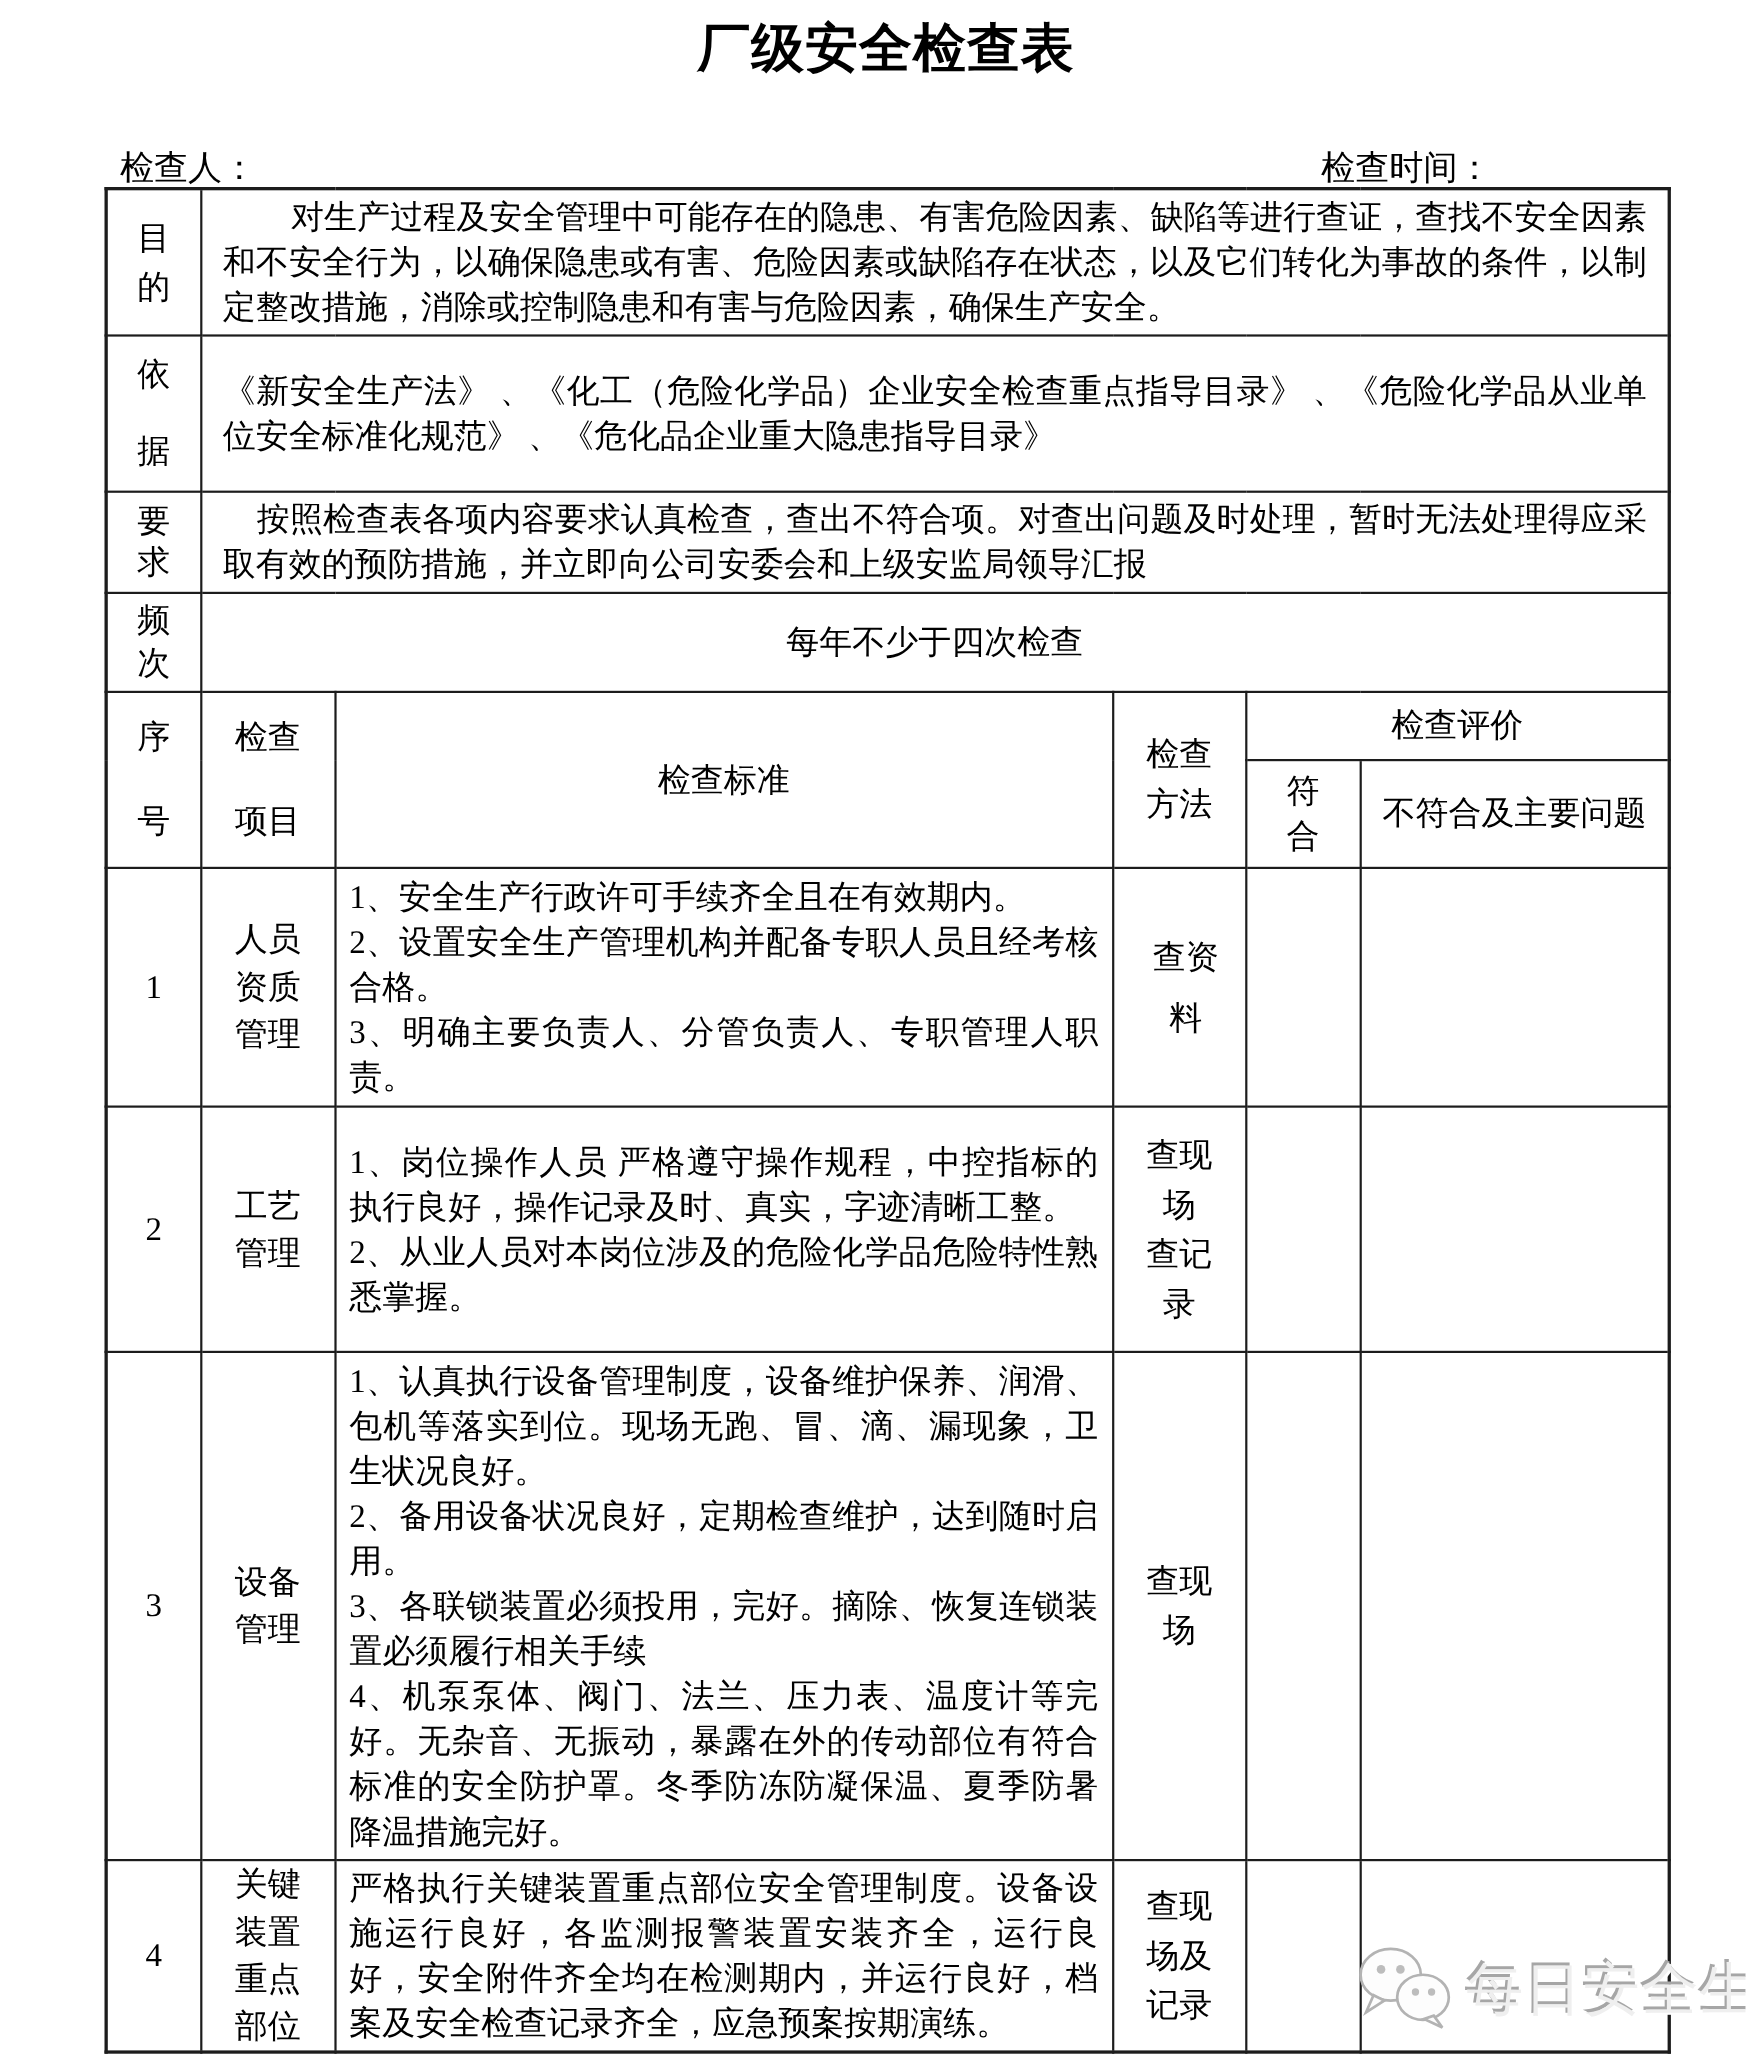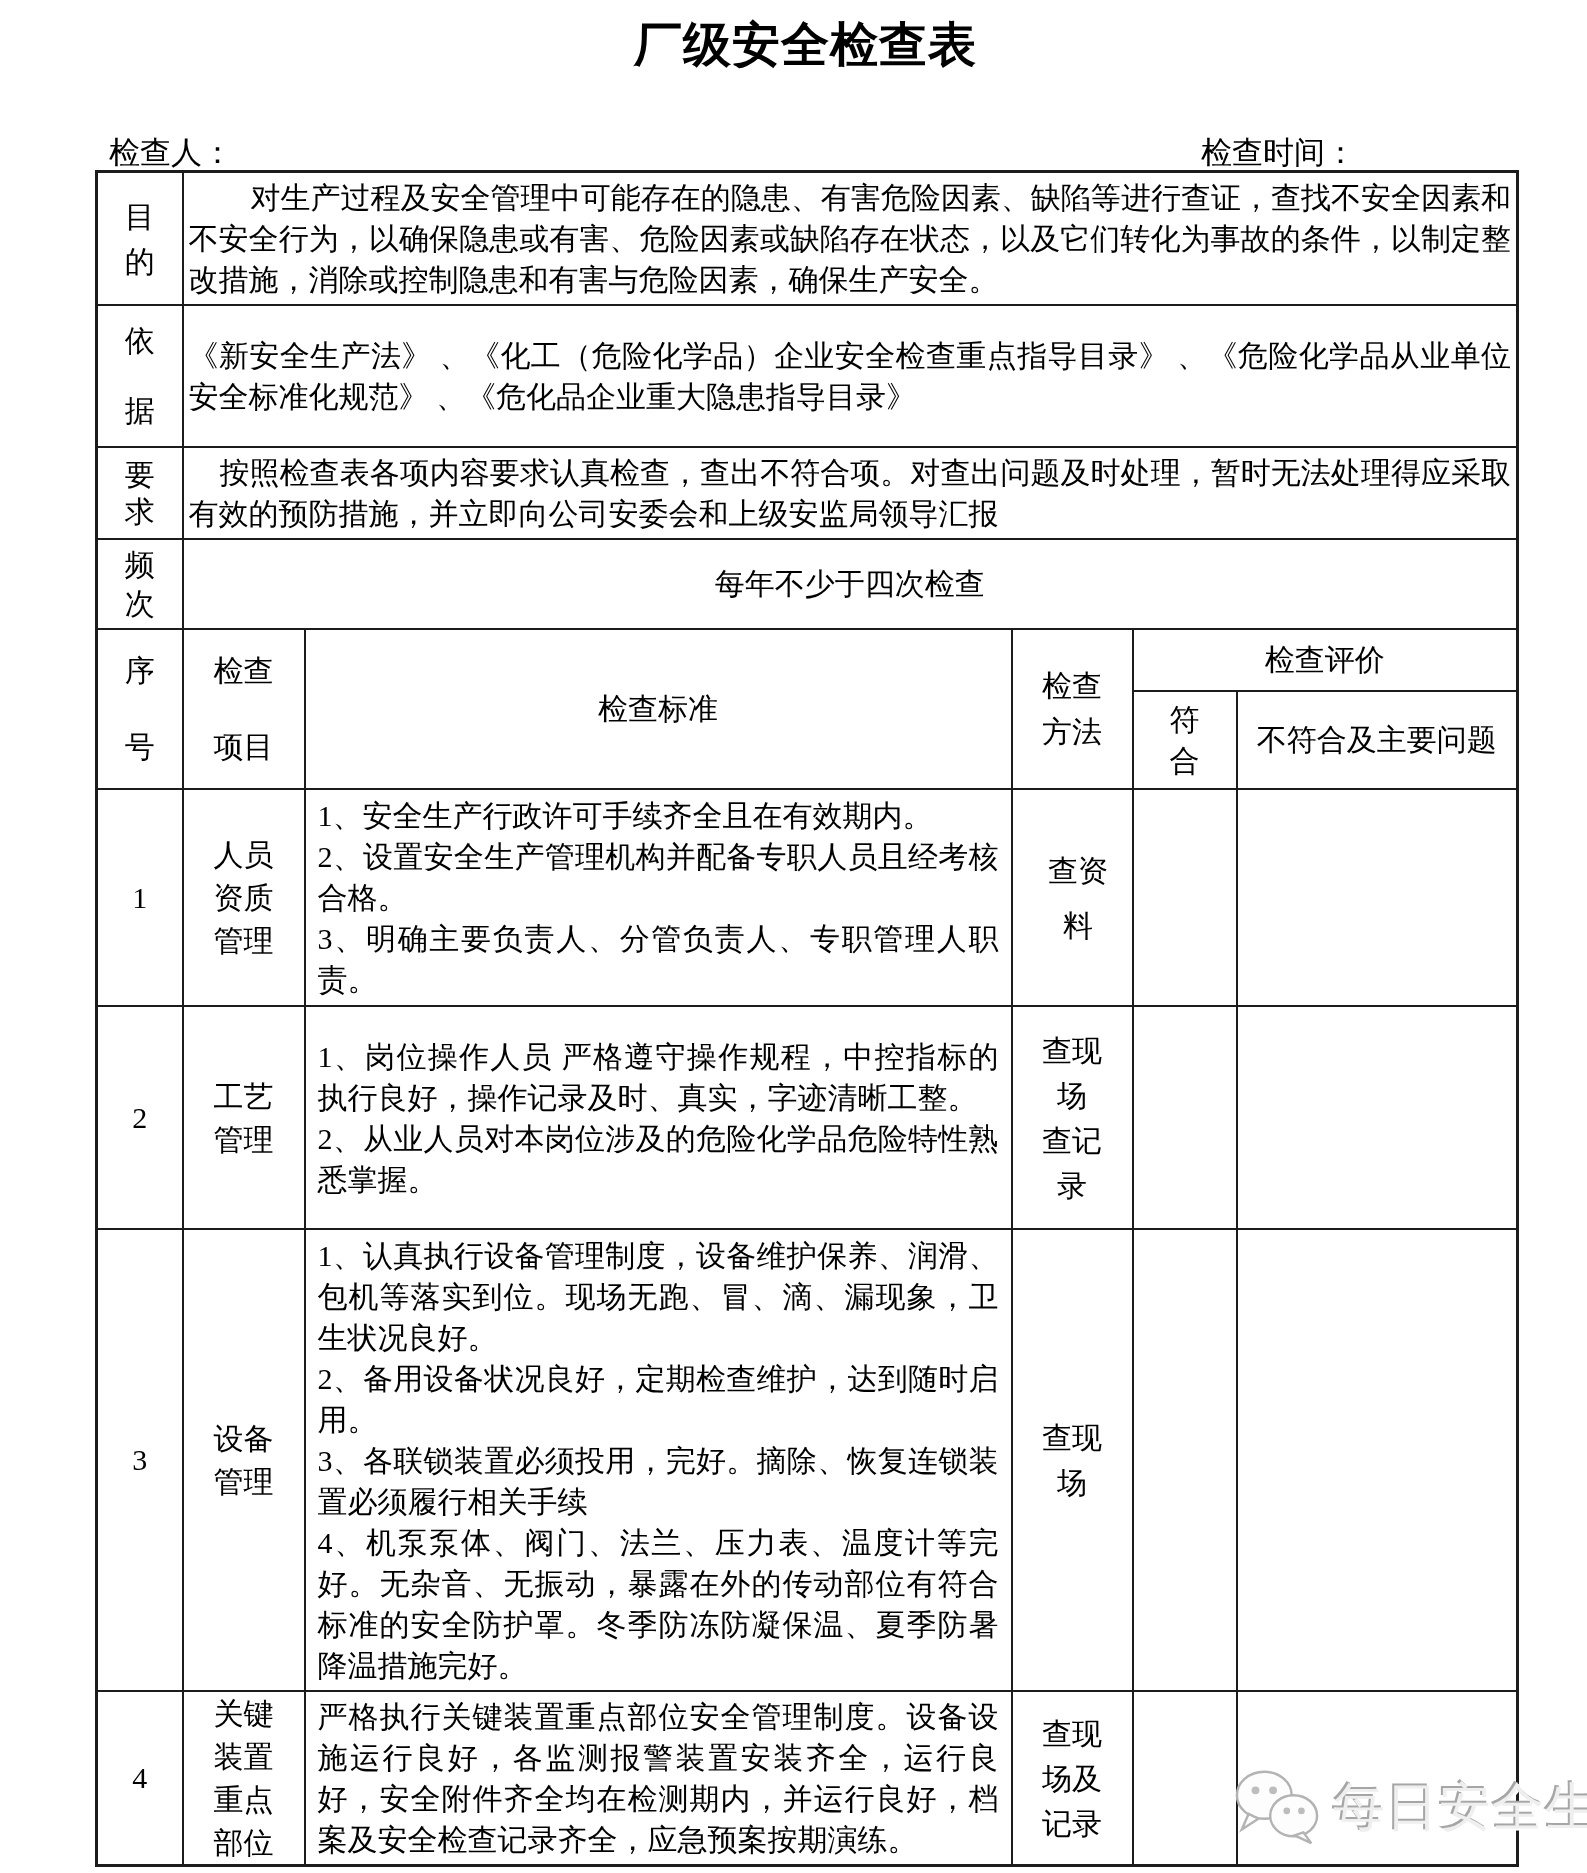--- a/index.html
+++ b/index.html
@@ -30,21 +30,21 @@
   tr.tr-require{height:92px;}  tr.tr-freq{height:90px;}
   tr.tr-headA{height:62px;}    tr.tr-headB{height:98px;}
   tr.tr-r1{height:217px;} tr.tr-r2{height:223px;} tr.tr-r3{height:462px;} tr.tr-r4{height:171px;}
 
   
   td.lbl{text-align:center;vertical-align:middle;font-size:30px;padding:0;}
   tr.tr-purpose td.lbl{line-height:45px;}
   tr.tr-basis   td.lbl{line-height:70px;}
   tr.tr-require td.lbl{line-height:37px;}
   tr.tr-freq    td.lbl{line-height:39px;}
-  td.content{font-size:30px;line-height:41px;padding:4px 5px;text-align:justify;vertical-align:middle;}
+  td.content{font-size:30px;line-height:41px;padding:4px 19px;text-align:justify;vertical-align:middle;}
   td.content p{margin:0;}
   .indent2{text-indent:62px;} .indent1{text-indent:31px;}
   td.content-center{font-size:30px;text-align:center;vertical-align:middle;padding:0 12px;border-radius:23px;}
 
   
   td.hcell{text-align:center;vertical-align:middle;font-size:30px;padding:0;}
   td.h-seq,td.h-item{line-height:76px;}
   td.h-method{line-height:46px;}
   td.h-pass{line-height:41px;}
   td.h-eval{line-height:30px;}

